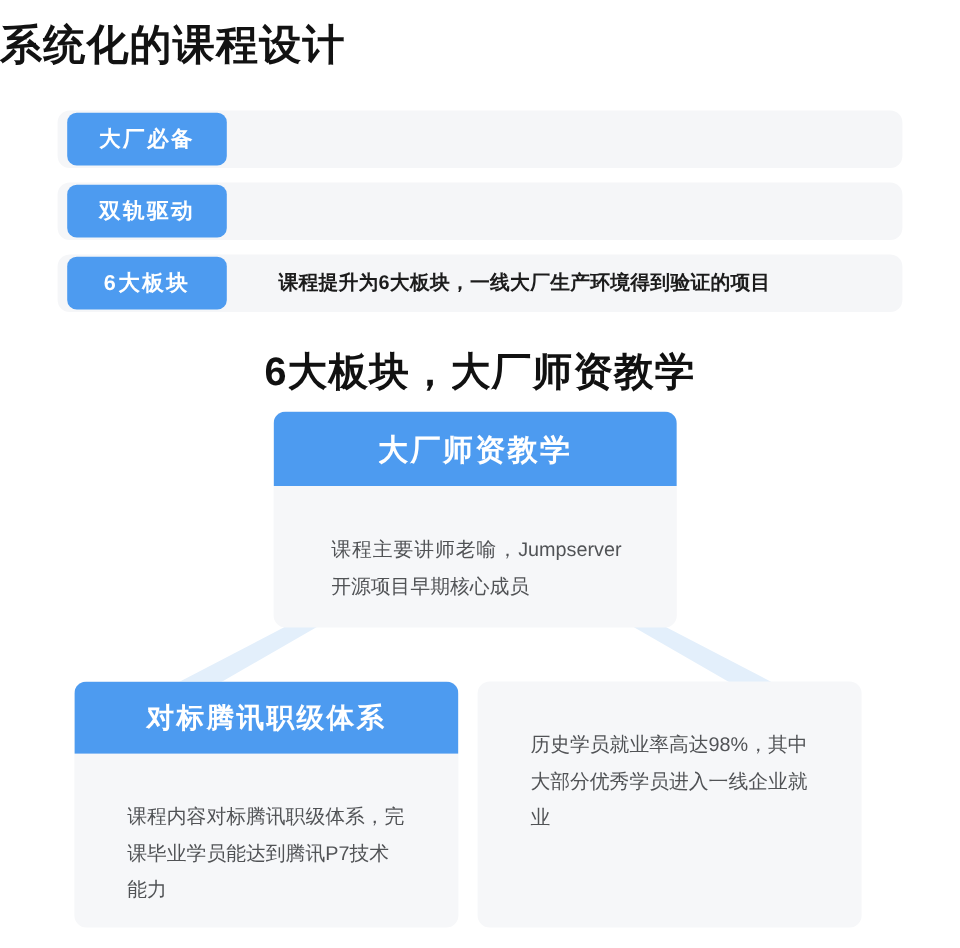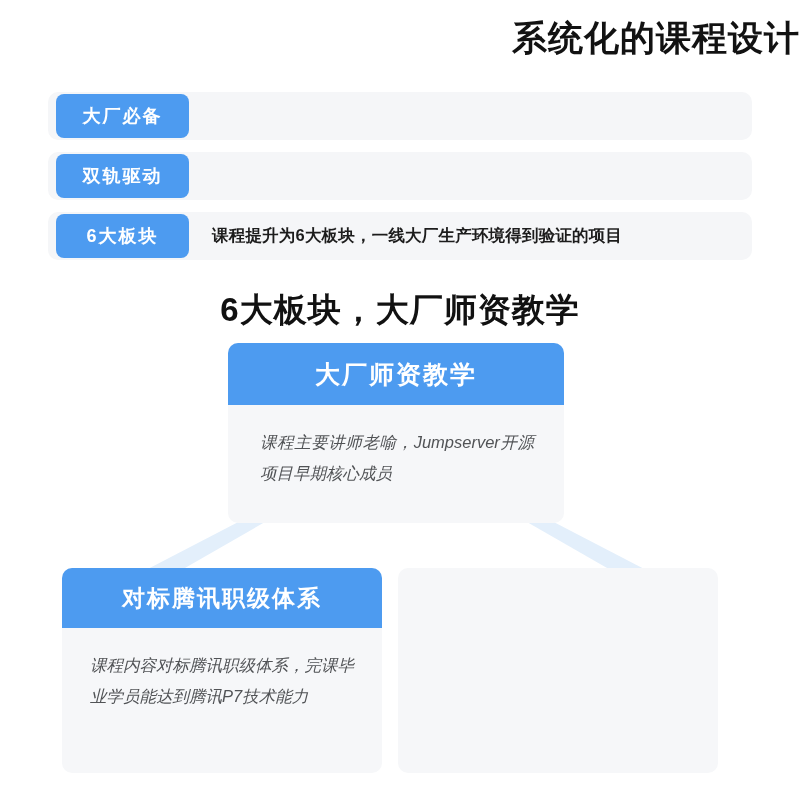--- a/index.html
+++ b/index.html
@@ -11,21 +11,21 @@
     height: 790px;
     background: #ffffff;
     font-family: "Liberation Sans", "DejaVu Sans", sans-serif;
     color: #1a1a1a;
     overflow: hidden;
     position: relative;
   }
 
   
   .page-title {
-    text-align: right;
+    text-align: left;
     font-size: 35px;
     font-weight: 700;
     letter-spacing: 1px;
     color: #121212;
     margin: 0;
     padding-top: 17px;
     line-height: 1.2;
   }
 
   .feature-list {
@@ -38,20 +38,21 @@
   }
 
   .feature-row {
     position: relative;
     height: 48px;
     background: #f5f6f8;
     border-radius: 10px;
     display: flex;
     align-items: center;
     margin-bottom: 12px;
+    gap: 20px;
   }
 
   .feature-badge {
     flex: 0 0 auto;
     width: 133px;
     height: 44px;
     margin-left: 8px;
     background: #4d9bf0;
     border-radius: 8px;
     color: #ffffff;
@@ -161,21 +162,21 @@
   .node-bottom .node-header {
     height: 60px;
     font-size: 23px;
   }
   .node-bottom .node-body {
     padding: 22px 26px 0 28px;
     font-size: 16.5px;
     line-height: 1.85;
   }
 
-  .node-body p { margin: 0; font-style: italic; }
+  .node-body p { margin: 16px; }
 </style>
 </head>
 <body>
 
 <h1 class="page-title">系统化的课程设计</h1>
 
 <div class="feature-list">
 
   <div class="feature-row">
     <span class="feature-badge">大厂必备</span>
@@ -211,15 +212,18 @@
   </div>
 
   <div class="node node-bottom node-left">
     <div class="node-header">对标腾讯职级体系</div>
     <div class="node-body">
       <p>课程内容对标腾讯职级体系，完课毕业学员能达到腾讯P7技术能力</p>
     </div>
   </div>
 
   <div class="node node-bottom node-right">
+    <div class="node-body">
+      <p>历史学员就业率高达98%，其中大部分优秀学员进入一线企业就业</p>
+    </div>
   </div>
 
 </div>
 
 </body></html>

